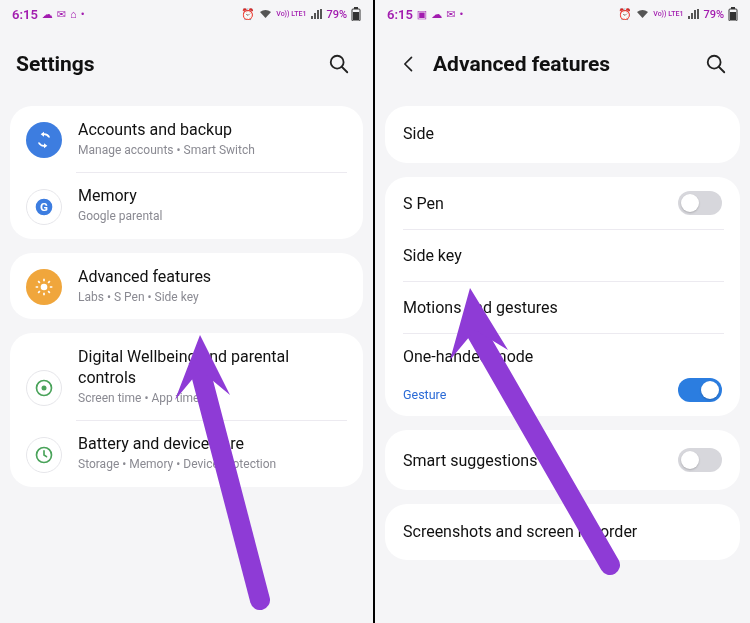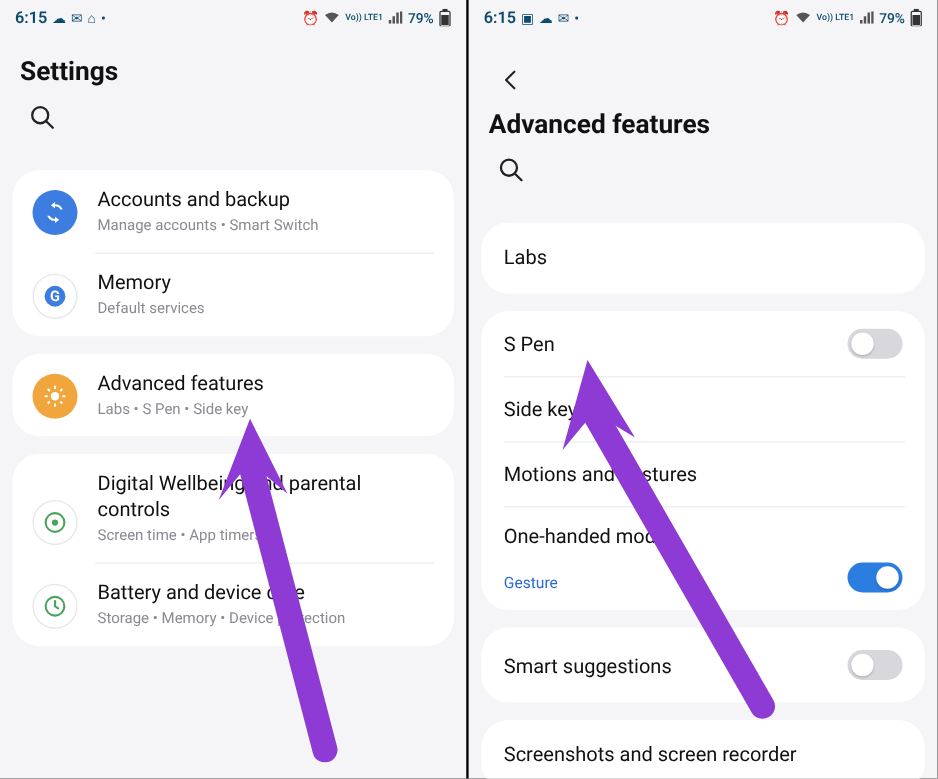--- a/index.html
+++ b/index.html
@@ -21,30 +21,30 @@
   }
   .phone.left { border-right: 2px solid #000; }
   .statusbar {
     height: 28px;
     display: flex;
     align-items: center;
     justify-content: space-between;
     padding: 0 12px;
     font-size: 12px;
     font-weight: 500;
-    color: #0c4a6e;
+    color: #a21caf;
   }
   .status-left, .status-right { display: flex; align-items: center; gap: 4px; }
   .status-time { font-weight: 600; font-size: 13px; }
   .status-ic { display: inline-flex; align-items: center; font-size: 11px; }
   .header {
     display: flex;
+    align-items: center;
     padding: 18px 16px 24px 16px;
     gap: 6px;
-    flex-direction: column;
   }
   .header .title {
     font-size: 21px;
     font-weight: 700;
     color: #111;
     flex: 1;
   }
   .header .search-btn, .header .back-btn {
     width: 36px; height: 36px;
     display: flex; align-items: center; justify-content: center;
@@ -199,21 +199,21 @@
       </div>
       <div class="row">
         <div class="ic google">
           <svg viewBox="0 0 24 24">
               <circle cx="12" cy="12" r="10" fill="#3d7de0"></circle>
               <text x="12" y="17" text-anchor="middle" font-size="14" font-weight="700" fill="#fff">G</text>
             </svg>
         </div>
         <div class="textcol">
           <div class="label">Memory</div>
-          <div class="sub">Default services</div>
+          <div class="sub">Google parental</div>
         </div>
       </div>
     </div>
 
     <div class="card">
       <div class="row">
         <div class="ic adv">
           <svg viewBox="0 0 24 24">
               <circle cx="12" cy="12" r="4" fill="#fff"></circle>
               <g stroke="#fff" stroke-width="2">
@@ -319,21 +319,21 @@
       <svg width="22" height="22" viewBox="0 0 24 24">
           <circle cx="10" cy="10" r="7" fill="none" stroke="#222" stroke-width="2"></circle>
           <line x1="15" y1="15" x2="21" y2="21" stroke="#222" stroke-width="2" stroke-linecap="round"></line>
         </svg>
     </div>
   </div>
 
   <div class="content">
     <div class="card">
       <div class="row simple">
-        <div class="label">Labs</div>
+        <div class="label">Side</div>
       </div>
     </div>
 
     <div class="card">
       <div class="row shorter">
         <div class="textcol">
             <div class="label">S Pen</div>
           </div>
         <div class="toggle"></div>
       </div>

